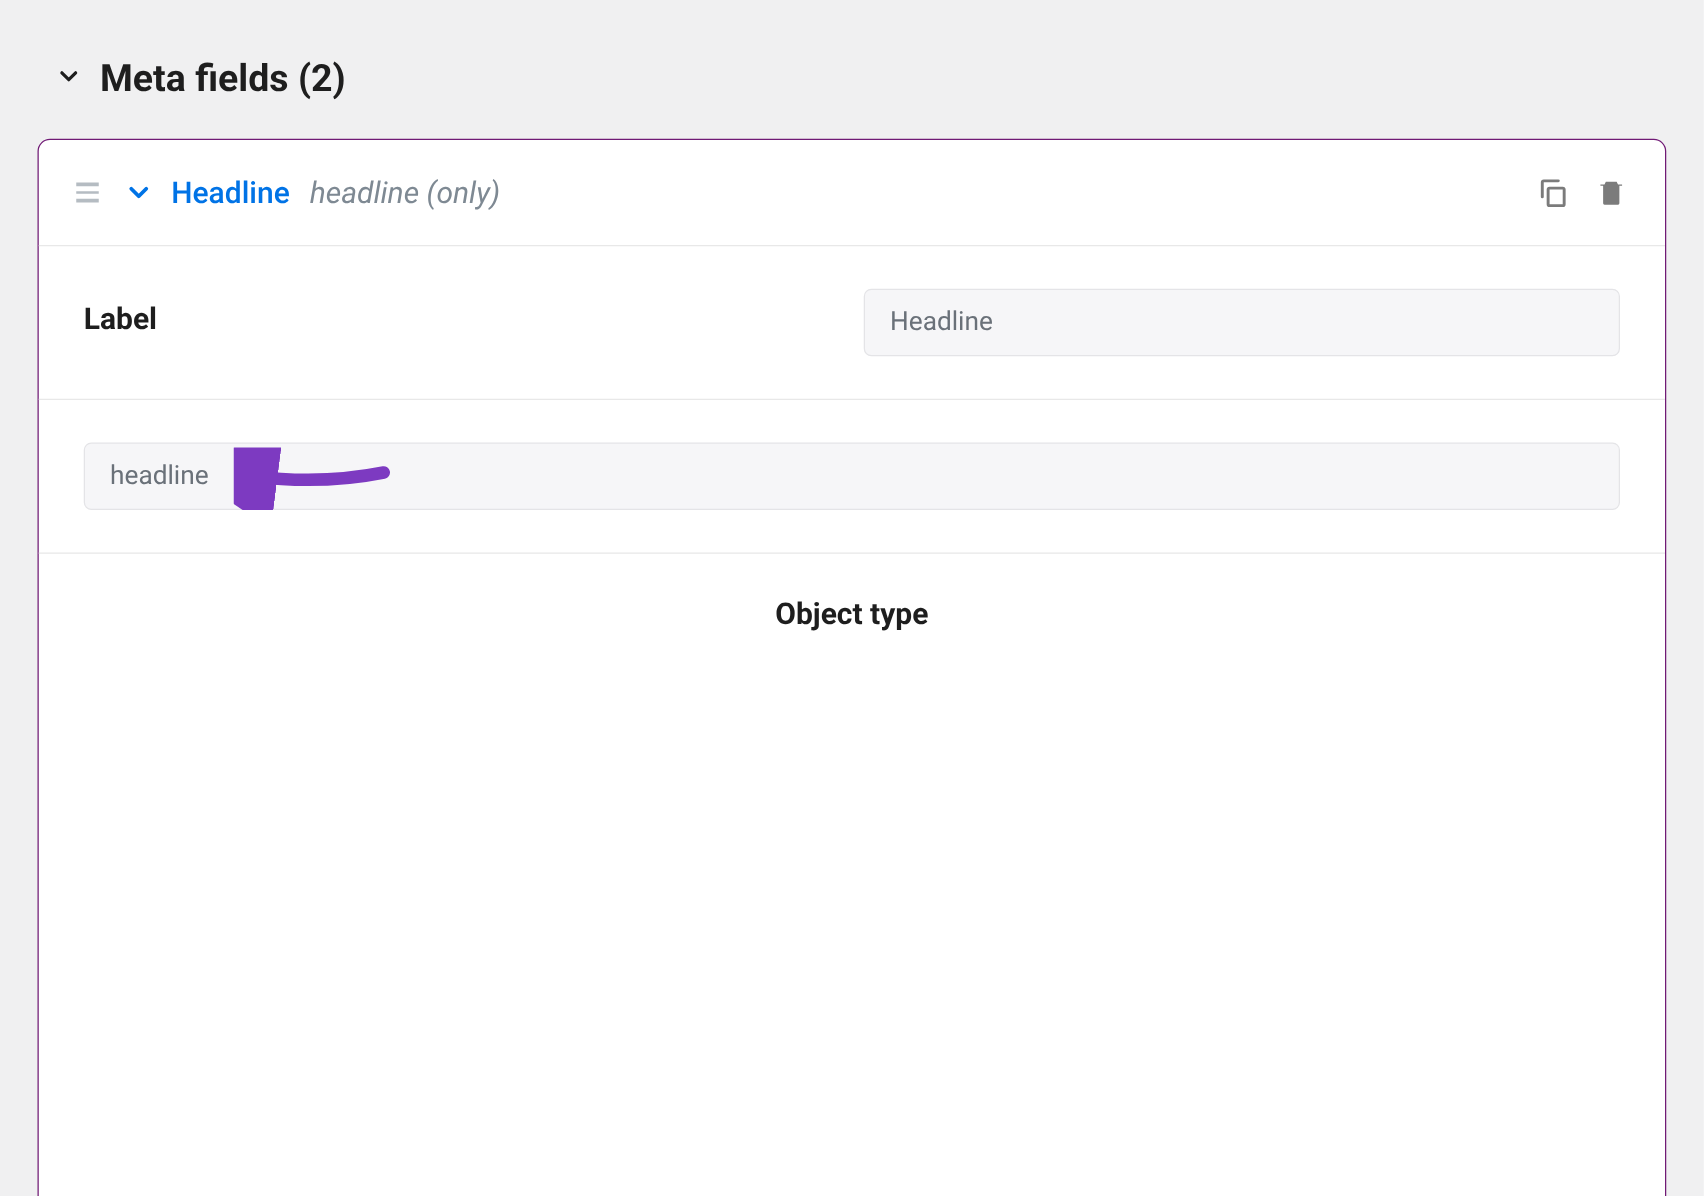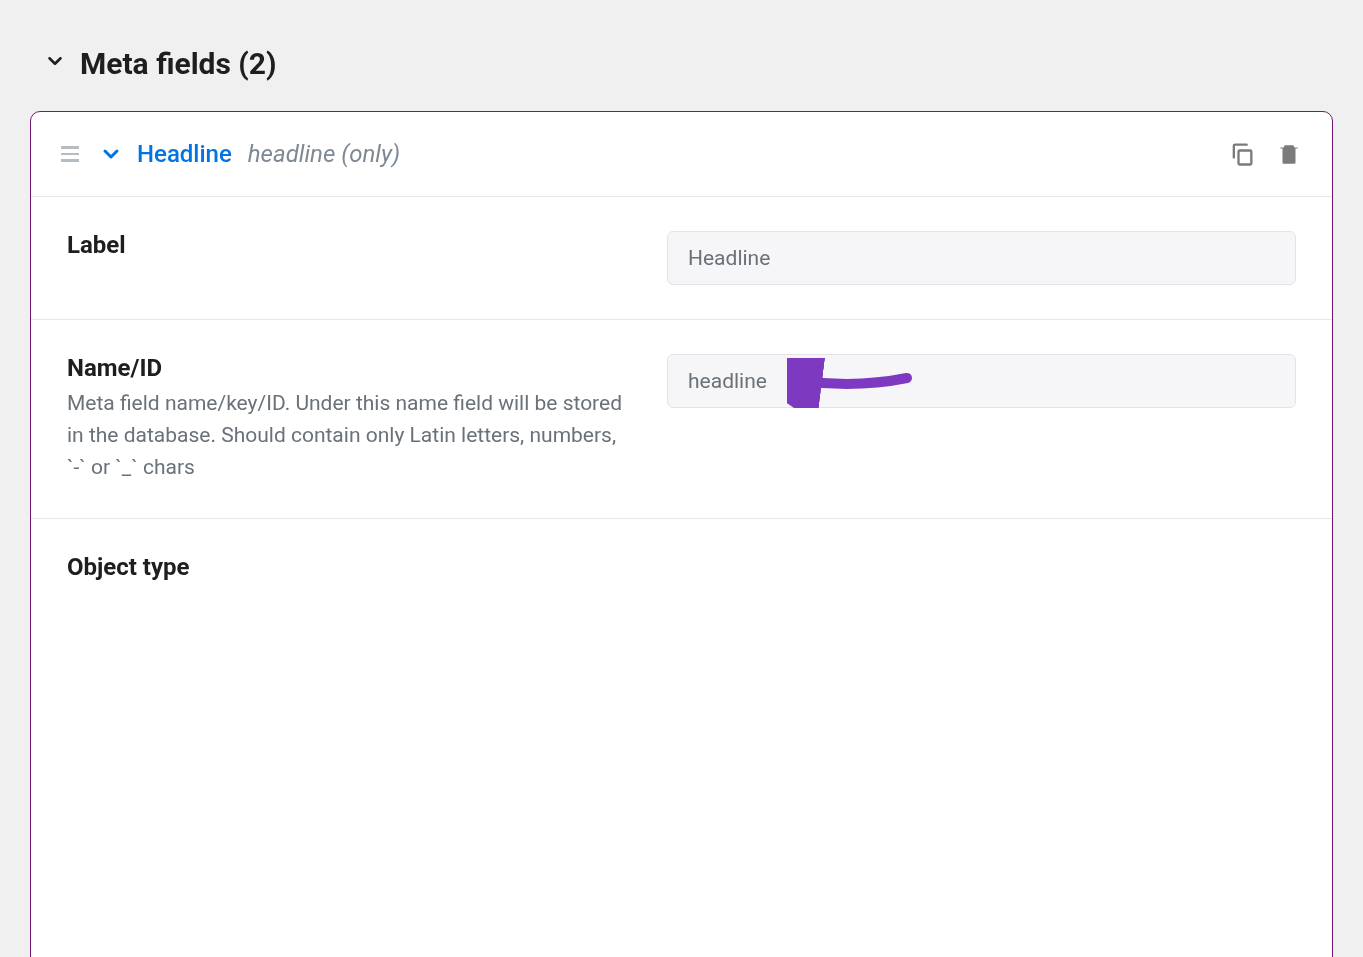--- a/index.html
+++ b/index.html
@@ -84,22 +84,22 @@
     .icon-btn {
       color: #7b7b7b;
       cursor: pointer;
       display: flex;
       align-items: center;
     }
     .row {
       display: flex;
       padding: 34px 36px;
       border-bottom: 1px solid #e8e8e8;
-      gap: 40px;
-      align-items: flex-start;
+      gap: 64px;
+      align-items: center;
     }
     .row:last-child {
       border-bottom: none;
       flex-direction: column;
     }
     .row-left {
       flex: 0 0 560px;
       max-width: 560px;
     }
     .row-left .row-title {
@@ -206,24 +206,20 @@
   <div class="row">
     <div class="row-left">
       <div class="row-title">Label</div>
     </div>
     <div class="row-right">
       <input type="text" class="text-input" value="Headline" style="">
     </div>
   </div>
 
   <div class="row">
-    <div class="row-left">
-      <div class="row-title">Name/ID</div>
-      <div class="row-desc">Meta field name/key/ID. Under this name field will be stored in the database. Should contain only Latin letters, numbers, `-` or `_` chars</div>
-    </div>
     <div class="row-right">
       <input type="text" class="text-input" value="headline" style="">
       <div class="arrow-annotation">
         <svg width="130" height="50" viewBox="0 0 130 50">
           <defs>
             <marker id="arrowhead" markerWidth="8" markerHeight="8" refX="2" refY="4" orient="auto">
               <polygon points="0 0, 8 4, 0 8" fill="#7d3ac1"></polygon>
             </marker>
           </defs>
           <path d="M 120 20 Q 70 30 15 23" stroke="#7d3ac1" stroke-width="10" fill="none" marker-end="url(#arrowhead)" stroke-linecap="round"></path>

